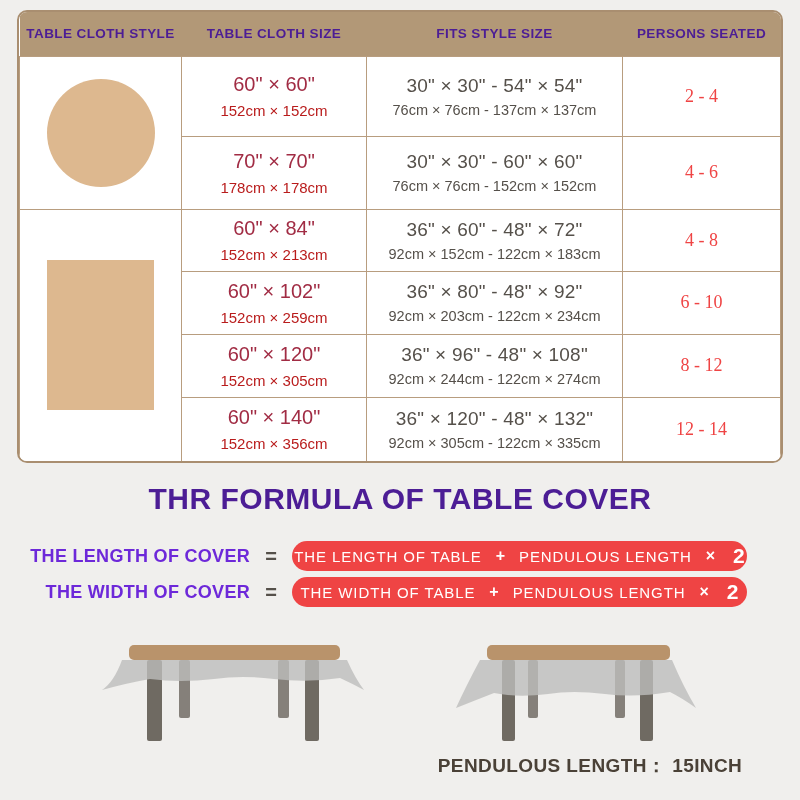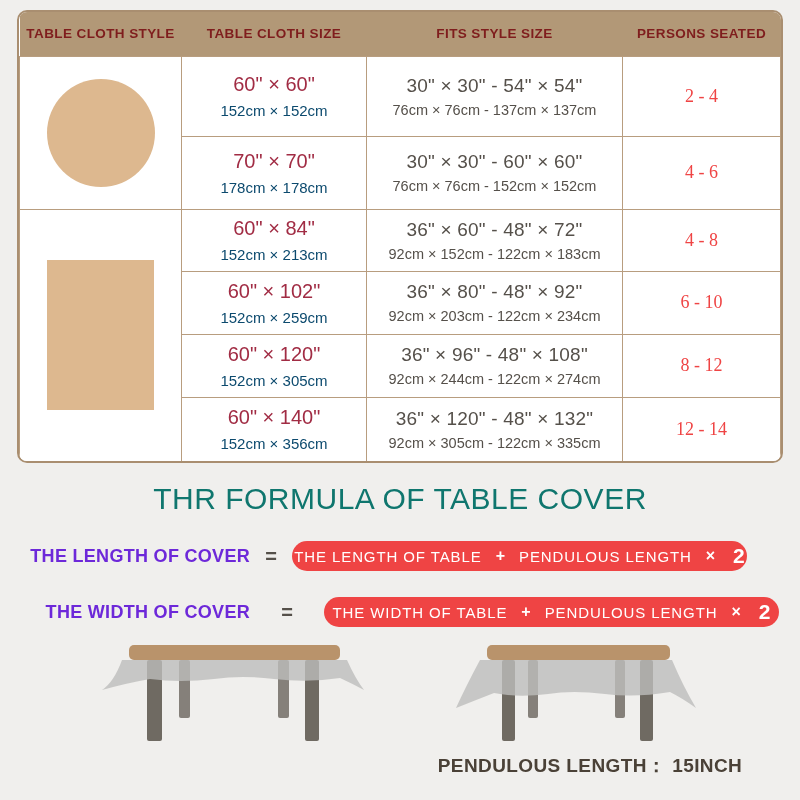--- a/index.html
+++ b/index.html
@@ -15,21 +15,21 @@
   .table-wrap {
     position:absolute; left:17px; top:10px;
     width:766px; height:453px;
     border:2px solid #a98e70;
     border-radius:10px;
     overflow:hidden;
     background:#ffffff;
   }
   table { width:100%; height:100%; border-collapse:collapse; table-layout:fixed; }
   thead th {
-    height:44px; background:#b29877; color:#7f1d1d;
+    height:44px; background:#b29877; color:#4c1d95;
     font-size:13.5px; font-weight:bold; letter-spacing:.4px;
     text-align:center; border:none;
   }
   tbody td {
     border:1px solid #b89d7f; background:#ffffff;
     text-align:center; vertical-align:middle; padding:0;
   }
   tbody tr:nth-child(1){ height:80px; }
   tbody tr:nth-child(2){ height:73px; }
   tbody tr:nth-child(3){ height:62px; }
@@ -39,37 +39,37 @@
 
   .shape-circle {
     width:108px; height:108px; border-radius:50%;
     background:#ddb88f; margin:0 auto;
   }
   .shape-rect {
     width:107px; height:150px;
     background:#ddb88f; margin:0 auto;
   }
   .size-in  { font-size:20px; color:#a12c44; margin-bottom:6px; }
-  .size-cm  { font-size:15px; color:#0c4a6e; }
+  .size-cm  { font-size:15px; color:#b91c1c; }
   .fits-in  { font-size:19px; color:#55504a; margin-bottom:5px; letter-spacing:.2px; }
   .fits-cm  { font-size:14.5px; color:#55504a; }
   .persons  { font-family:"Liberation Serif", serif; font-size:18px; color:#ef4444; }
 
   
   .formula-title {
     position:absolute; top:482px; left:0; width:800px;
-    text-align:center; font-size:30px; font-weight:400;
-    color:#0f766e; letter-spacing:.5px;
+    text-align:center; font-size:30px; font-weight:700;
+    color:#4c1d95; letter-spacing:.5px;
   }
   .formula-line {
     position:absolute; left:0; width:800px; height:30px;
     display:flex; align-items:center;
   }
   .formula-line.l1 { top:541px; }
-  .formula-line.l2 { top:597px;gap:16px; }
+  .formula-line.l2 { top:577px; }
   .f-label {
     width:250px; text-align:right;
     font-size:18px; font-weight:bold; color:#6d28d9; letter-spacing:.3px;
   }
   .f-eq {
     width:42px; text-align:center;
     font-size:20px; font-weight:bold; color:#55504a;
   }
   .pill {
     width:455px; height:30px; border-radius:15px;

